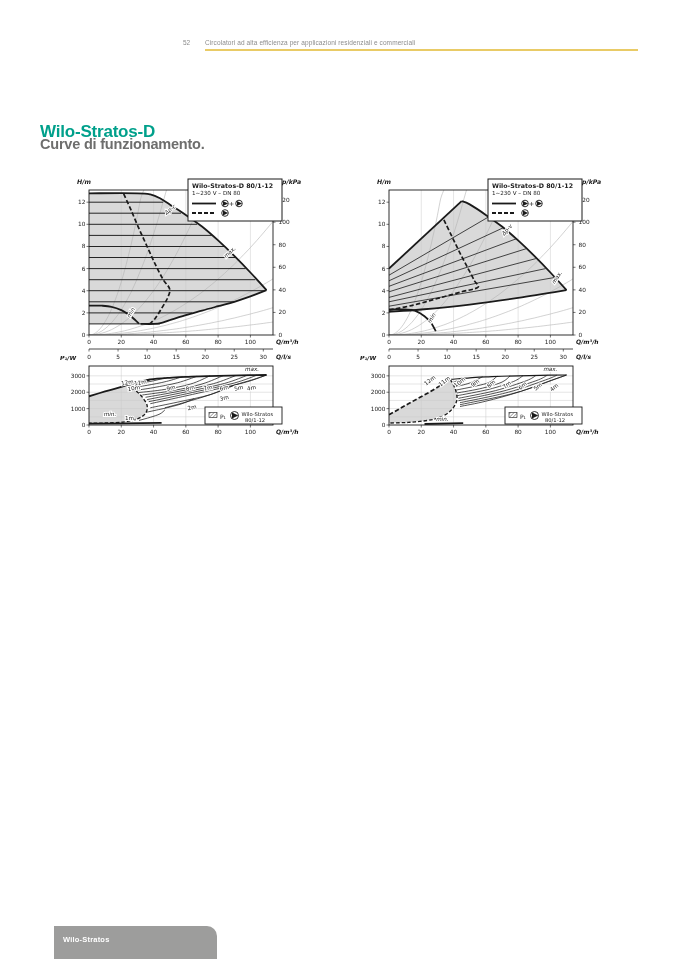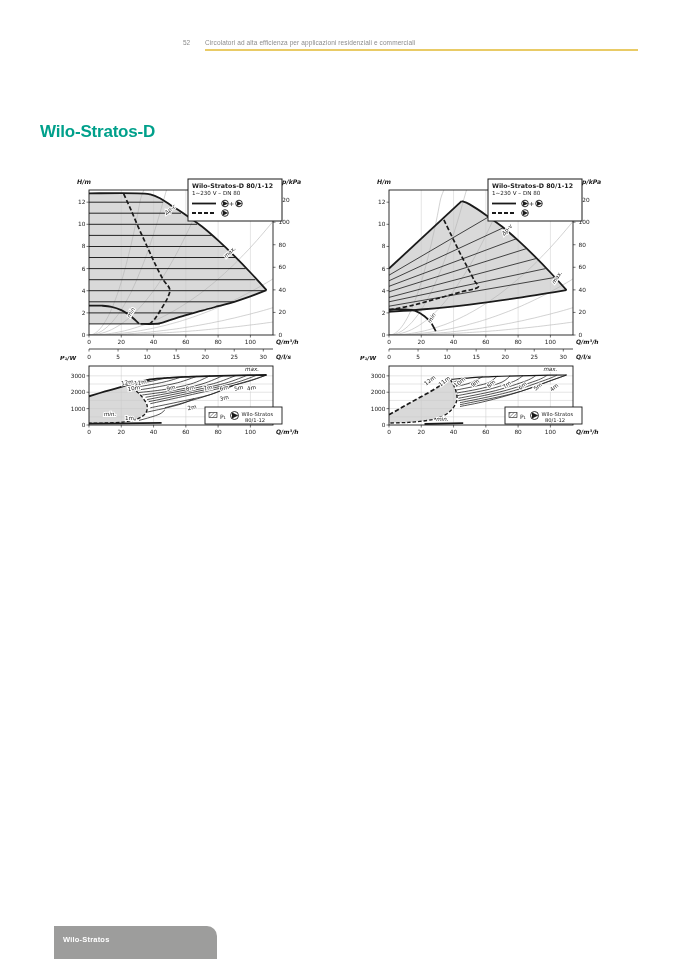--- a/index.html
+++ b/index.html
@@ -19,20 +19,21 @@
 </style>
 </head>
 <body>
 
 <div id="page">
   <span id="pagenum">52</span>
   <span id="headtxt">Circolatori ad alta efficienza per applicazioni residenziali e commerciali</span>
   <div id="headrule"></div>
 
   <h1 id="title">Wilo-Stratos-D</h1>
+  <h2 id="subtitle">Curve di funzionamento.</h2>
 
   <svg id="c0" class="chart" width="260" height="190" viewBox="0 0 260 190">
       <defs>
         <clipPath id="c0-clip">
           <rect x="31" y="18" width="184" height="145"></rect>
         </clipPath>
         <pattern id="c0-hatch" width="2.5" height="2.5" patternUnits="userSpaceOnUse" patternTransform="rotate(45)">
           <line x1="0" y1="0" x2="0" y2="2.5" stroke="#1A1A1A" stroke-width="0.7"></line>
         </pattern>
       </defs>

